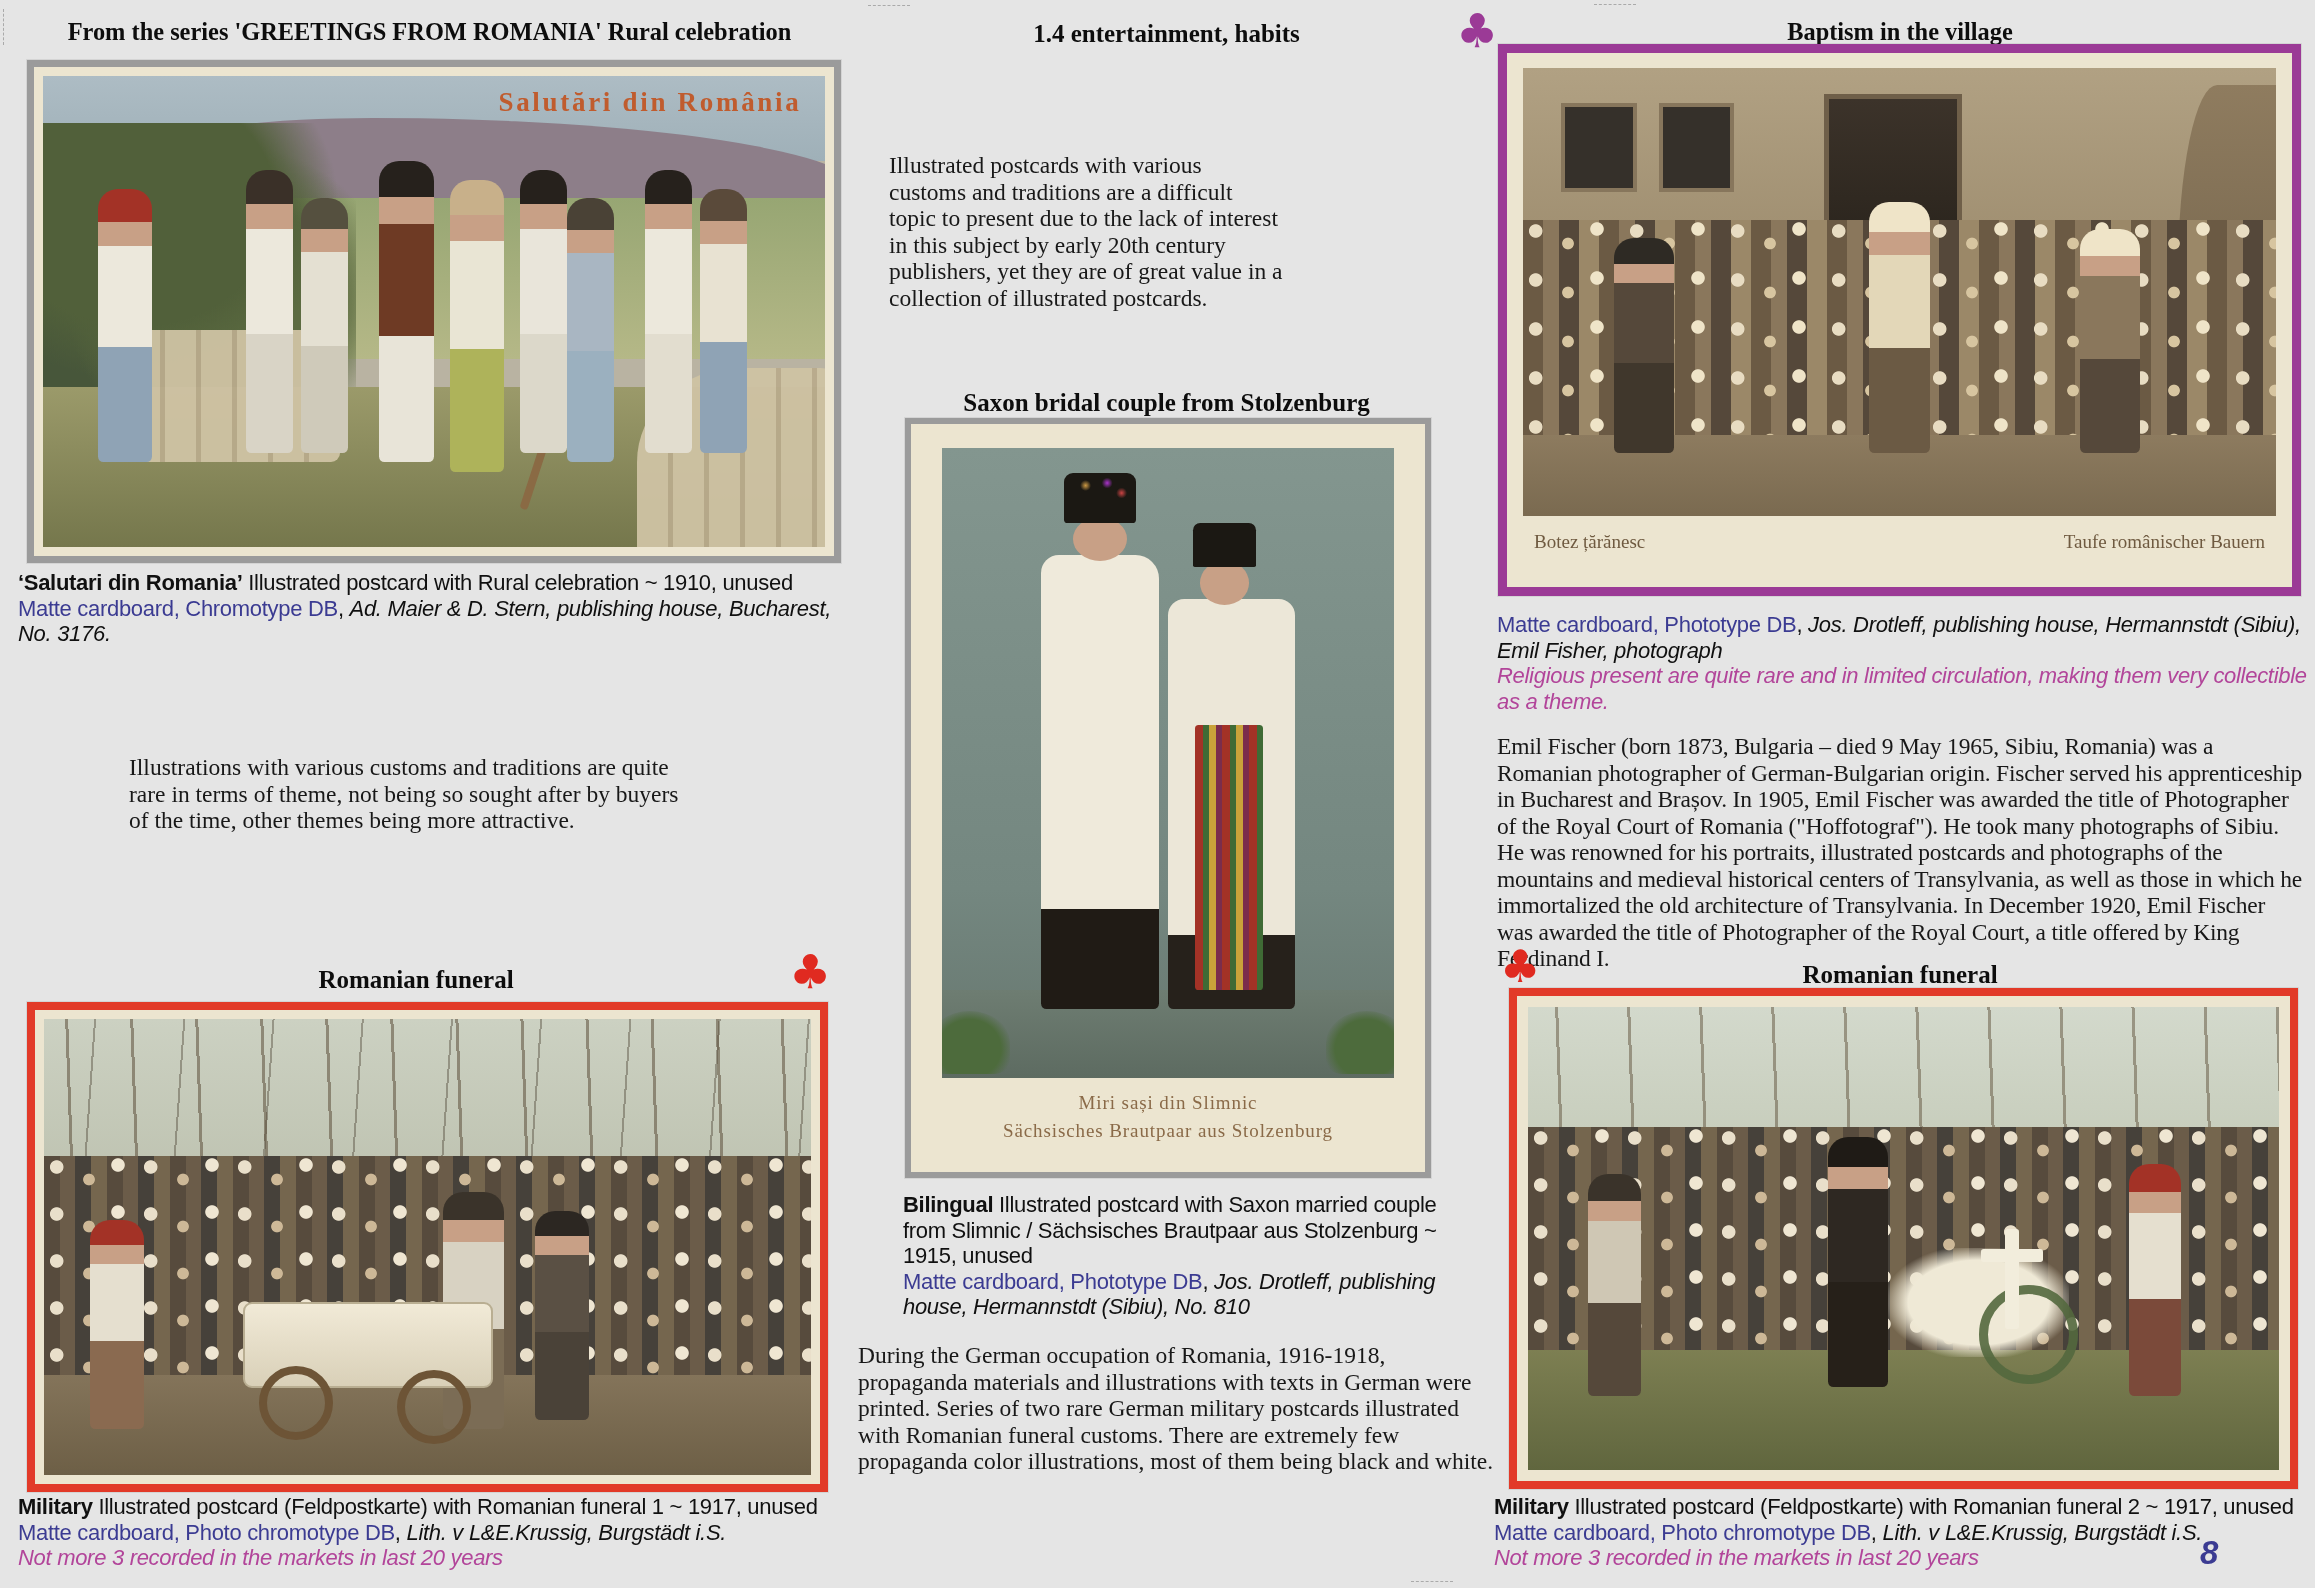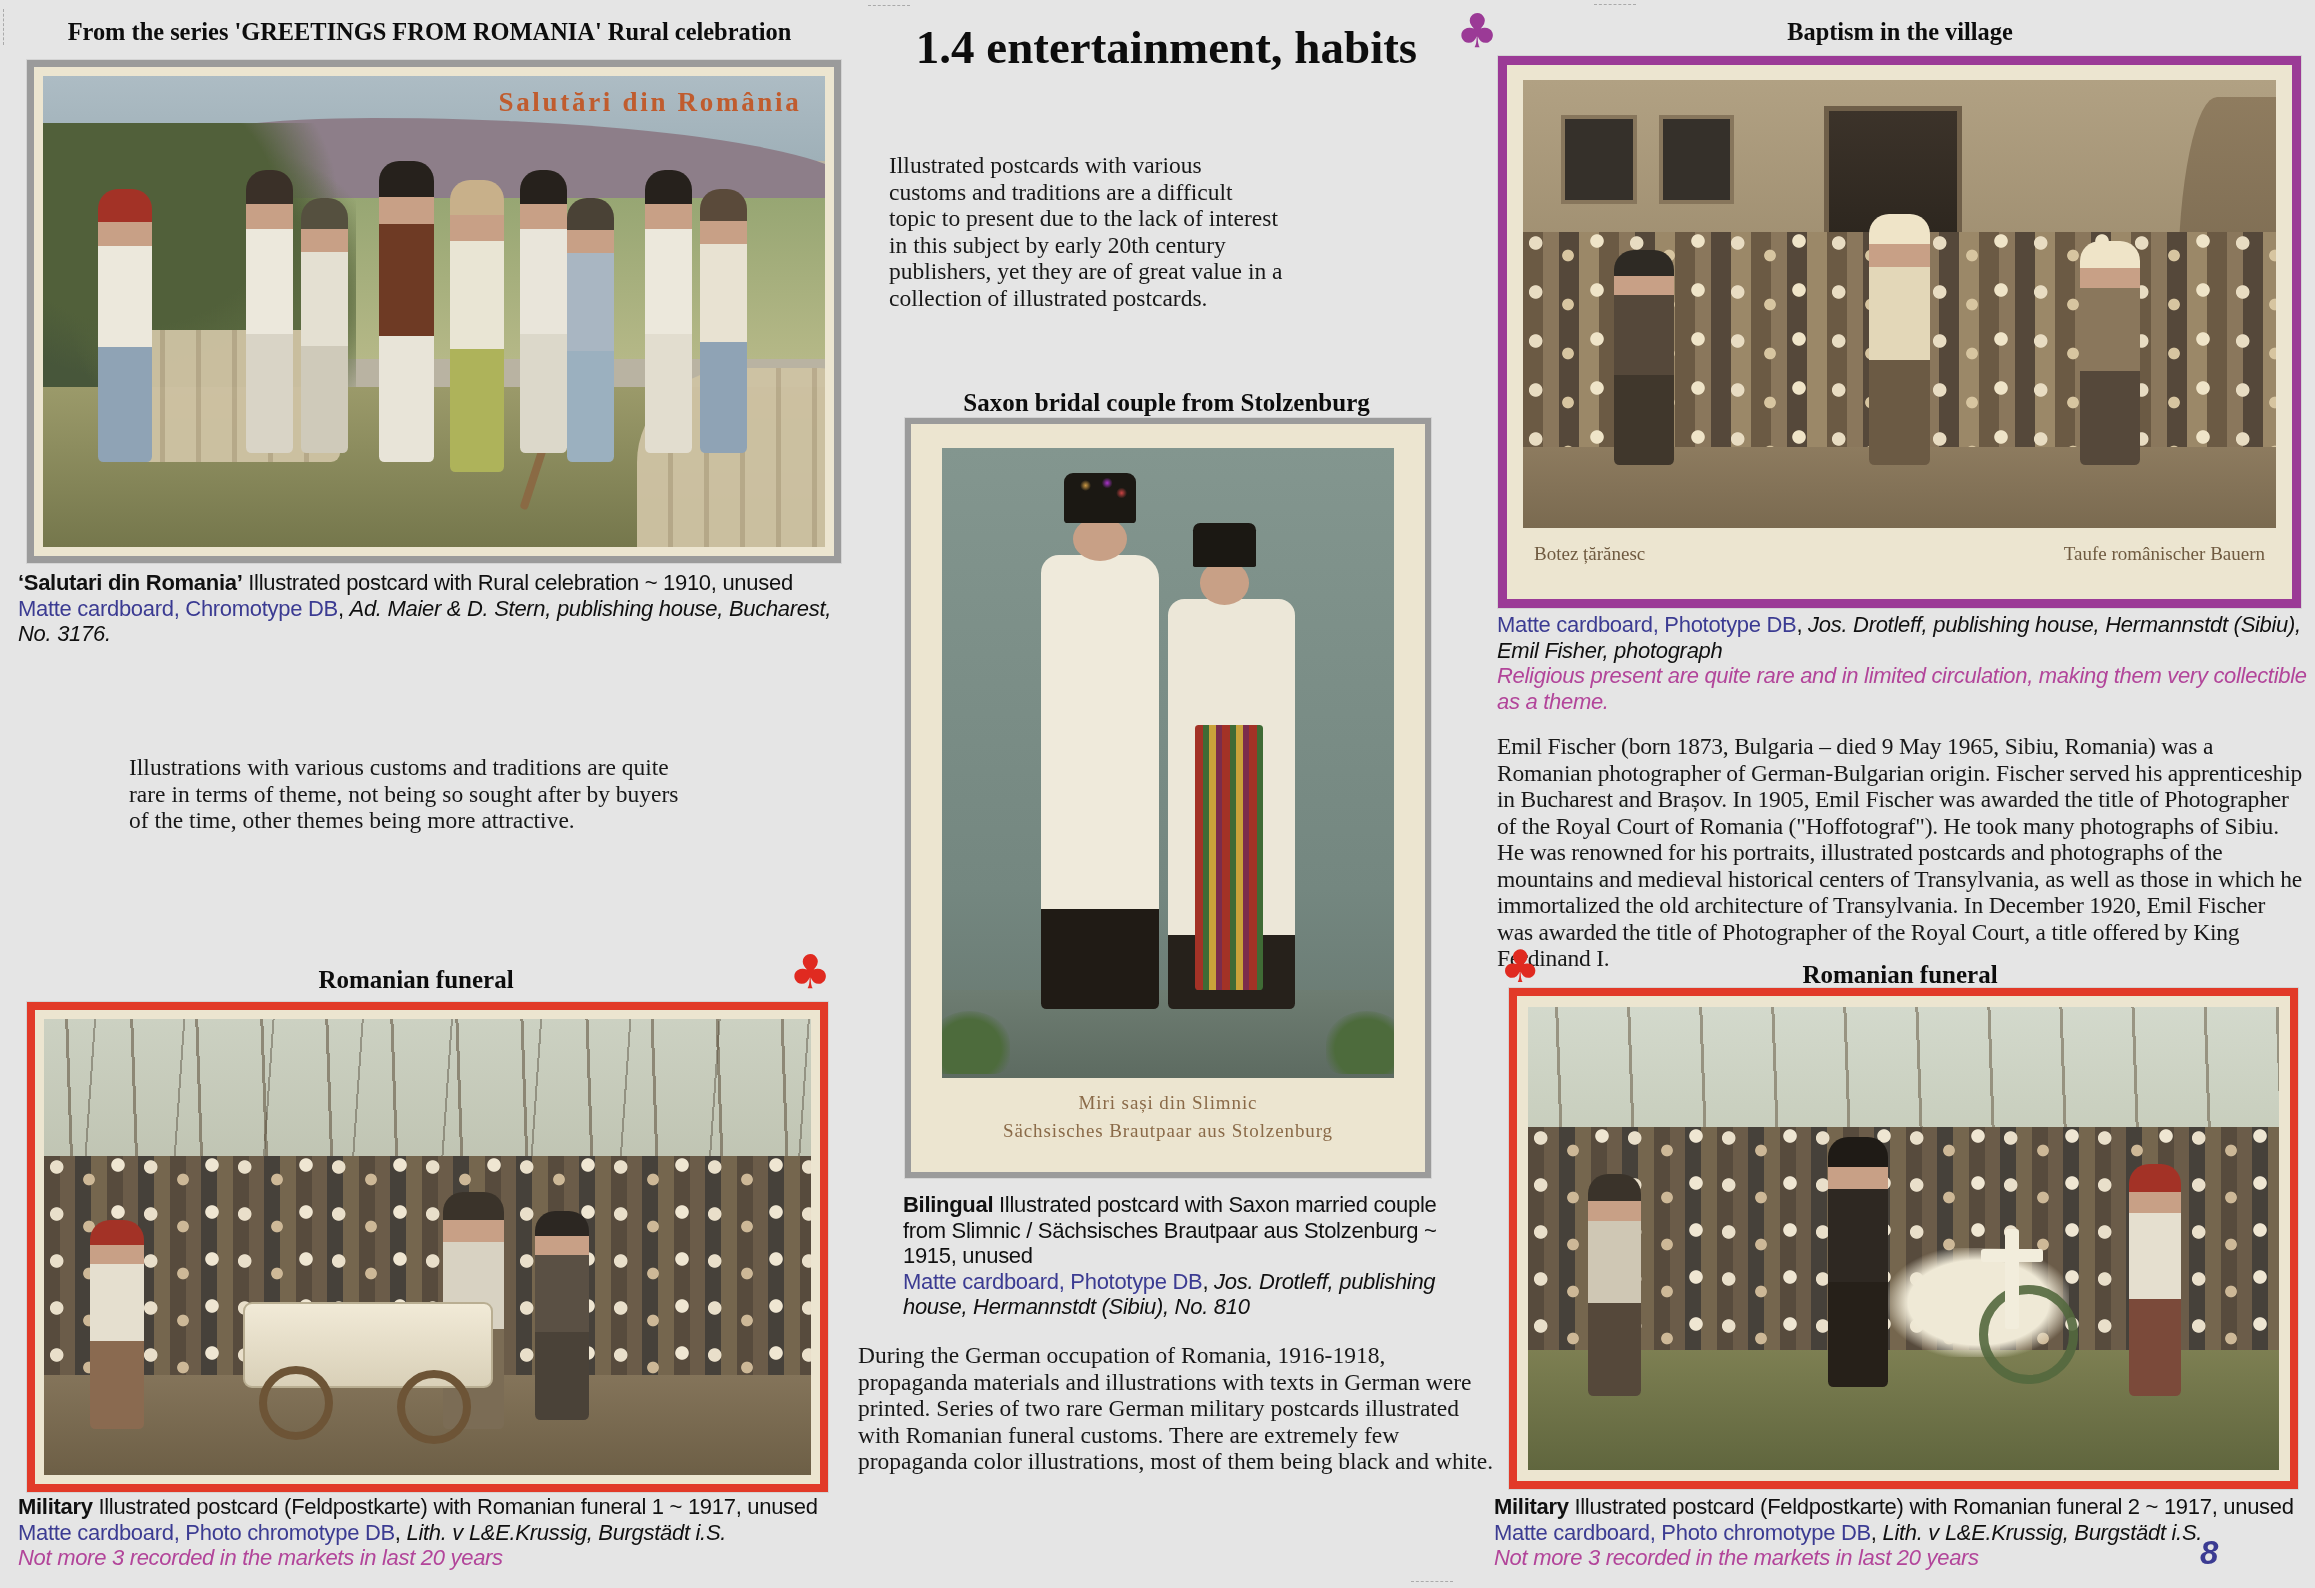--- a/index.html
+++ b/index.html
@@ -2,21 +2,21 @@
 <html style="font-size:14.5px"><head>
 <meta charset="utf-8">
 <style>
   html,body{margin:0;padding:0;background:#ffffff;}
   .page{position:relative;width:2316px;height:1588px;background:#e5e5e5;overflow:hidden;
         font-family:"Liberation Serif",serif;color:#141414;}
 
   
   .hd{position:absolute;font-family:"Liberation Serif",serif;font-weight:bold;color:#0d0d0d;text-align:center;}
   .hd-small{font-size:24.4px;}
-  .hd-main{font-size:47px;}
+  .hd-main{font-size:25px;}
 
   
   .para{position:absolute;font-family:"Liberation Serif",serif;font-size:23.5px;line-height:1.13;color:#181818;text-align:left;}
 
   
   .cap{position:absolute;font-family:"Liberation Sans",sans-serif;font-size:22px;line-height:1.16;color:#101010;letter-spacing:-0.3px;}
   .cap p{margin:0;}
   .lbl{font-weight:bold;}
   .blue{color:#3b3b92;}
   .pub{font-style:italic;}
@@ -211,21 +211,21 @@
   <div class="cap" style="left:903px;top:1192px;width:543px;">
     <p><span class="lbl">Bilingual</span><span> Illustrated postcard with Saxon married couple from Slimnic / Sächsisches Brautpaar aus Stolzenburg ~ 1915, unused</span></p>
     <p><span class="blue">Matte cardboard, Phototype DB</span><span>,  </span><span class="pub">Jos. Drotleff, publishing house, Hermannstdt (Sibiu), No. 810</span></p>
   </div>
 
   <div class="para" style="left:858px;top:1342px;width:639px;">During the German occupation of Romania, 1916-1918, propaganda materials and illustrations with texts in German were printed. Series of two rare German military postcards illustrated with Romanian funeral customs. There are extremely few propaganda color illustrations, most of them being black and white.</div>
 
   <div class="clover purple" style="left:1456px;top:7.2px;">♣</div>
   <div class="hd hd-small" style="left:1493px;top:18px;width:814px;">Baptism in the village</div>
 
-  <div class="frame purple" style="left:1498px;top:56px;width:803px;height:552px;">
+  <div class="frame purple" style="left:1498px;top:44px;width:803px;height:552px;">
     <div class="photo" style="left:16.3px;right:16.3px;top:14.5px;bottom:71px;background:#9b8a6c;">
       <div class="p4-wall"></div>
       <div class="p4-door" style="left:40%;top:6%;width:17%;height:44%;"></div>
       <div class="p4-win" style="left:5%;top:8%;width:9%;height:18%;"></div>
       <div class="p4-win" style="left:18%;top:8%;width:9%;height:18%;"></div>
       <div class="p4-hut" style="top:4%;width:13%;height:60%;"></div>
       <div class="crowd sepia" style="left:0;right:0;top:34%;height:52%;"></div>
       <div class="p4-ground"></div>
       <div class="person" style="--hat:#efe4c8;--shirt:#e3d7b8;--skirt:#6b5a44;left:46%;top:30%;width:8%;height:56%;"></div>
       <div class="person" style="--hat:#efe4c8;--shirt:#8a775c;--skirt:#55483a;left:74%;top:36%;width:8%;height:50%;"></div>

